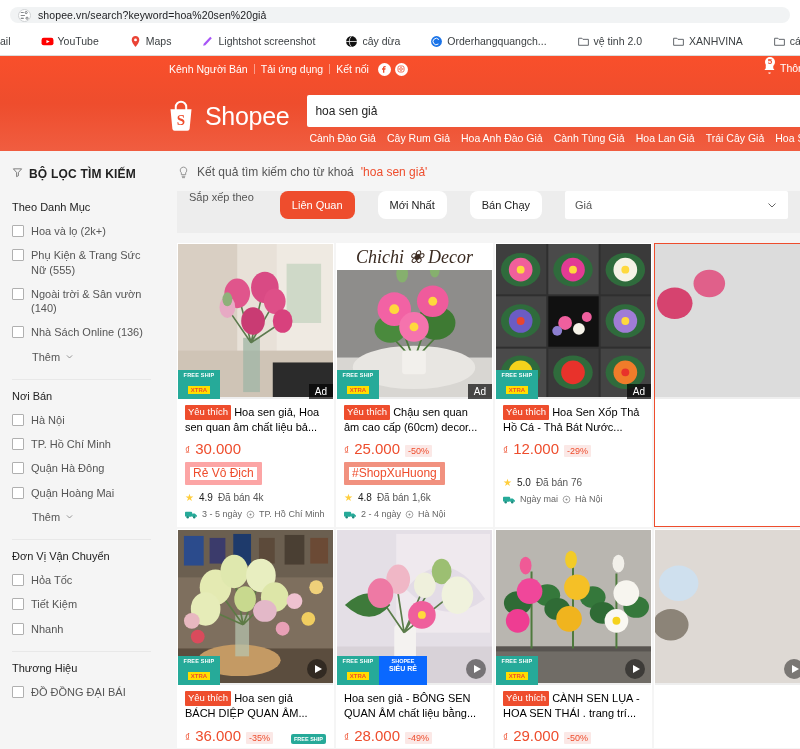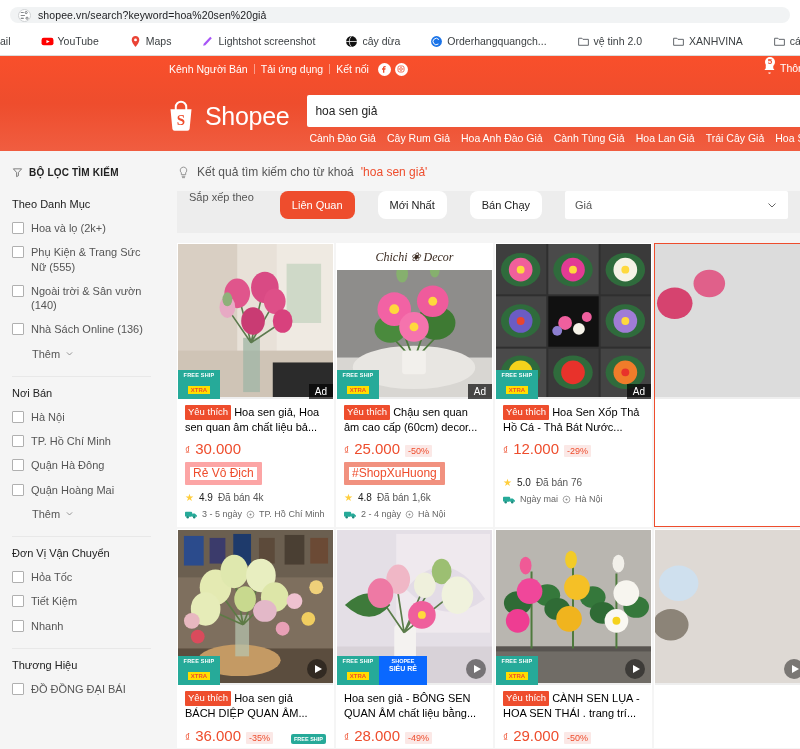--- a/index.html
+++ b/index.html
@@ -114,22 +114,22 @@
   
   .page-body { display: flex; background: #f5f5f5; height: 597px; }
 
   
   .sidebar {
     width: 163px; padding: 16px 0 0 0; flex-shrink: 0;
     background: #f5f5f5;
   }
   .sidebar-inner { padding: 0 12px 0 12px; }
   .filter-title {
-    display: flex; align-items: flex-end; gap: 6px;
-    font-size: 10px; font-weight: bold; color: #222;
+    display: flex; align-items: flex-start; gap: 6px;
+    font-size: 12px; font-weight: bold; color: #222;
     letter-spacing: .2px; text-transform: uppercase;
     padding-bottom: 14px;
   }
   .fgroup-title {
     font-size: 11px; color: #222; padding: 6px 0 6px 0;
   }
   .fitem {
     display: flex; align-items: flex-start; gap: 7px;
     padding: 5px 0; font-size: 11px; color: #555; line-height: 1.3;
   }
@@ -186,21 +186,21 @@
   .card.highlight { border: 1px solid #ee4d2d; }
   .thumb {
     width: 100%; height: 155px; position: relative; overflow: hidden;
     background: #eee;
   }
   .thumb .art { position: absolute; inset: 0; }
   .shopbanner {
     position: absolute; top: 0; left: 0; right: 0; height: 26px;
     background: #fff; display: flex; align-items: center;
     justify-content: center; font-family: "Liberation Serif", serif;
-    font-size: 12px; font-style: italic; color: #3a2a20; z-index: 4;
+    font-size: 18px; font-style: italic; color: #3a2a20; z-index: 4;
   }
   .ad-tag {
     position: absolute; right: 0; bottom: 0;
     background: rgba(0,0,0,.68); color: #fff;
     font-size: 10px; padding: 2px 6px; z-index: 5;
   }
   .play-btn {
     position: absolute; right: 6px; bottom: 6px;
     width: 20px; height: 20px; border-radius: 50%;
     background: rgba(0,0,0,.45); display: flex;

